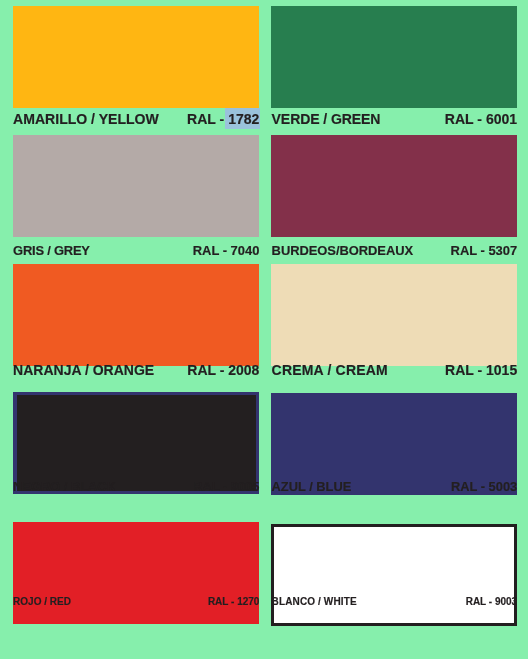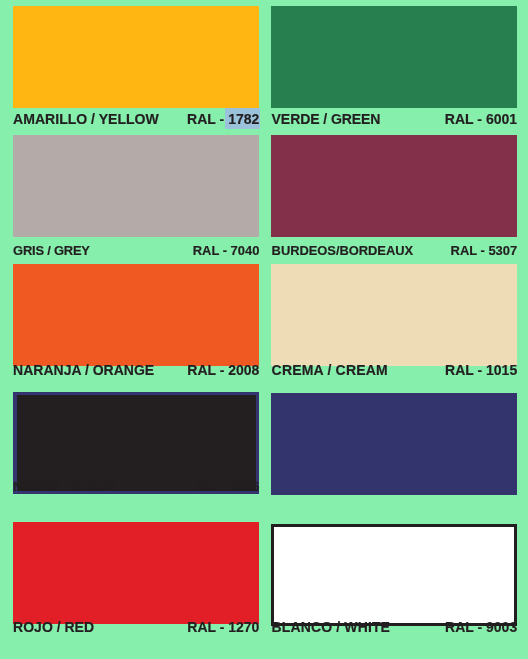--- a/index.html
+++ b/index.html
@@ -23,21 +23,21 @@
 
   
   .caption{position:absolute;white-space:nowrap;color:#231f20;font-weight:bold;
            line-height:1;-webkit-text-stroke:0.17px #231f20;}
   .caption.col-l{left:13.1px;width:246.3px;}
   .caption.col-r{left:271.6px;width:245.6px;}
   .cap1{top:112.1px;font-size:14.05px;height:16.9px;}
   .cap2{top:245.4px;font-size:12.95px;height:15.5px;}
   .cap3{top:363px;font-size:14px;height:15.6px;}
   .cap4{top:481px;font-size:12.85px;height:15.4px;}
-  .cap5{top:620px;font-size:14px;height:15.4px;}
+  .cap5{top:597px;font-size:10px;height:15.4px;}
 
   .cap-name{position:absolute;left:0;top:0;}
   .cap-code{position:absolute;right:0;top:0;white-space:pre;}
 
   .ls-a{letter-spacing:-0.10px;}
   .ls-b{letter-spacing:-0.22px;}
   .ls-c{letter-spacing:-0.05px;}
   .ls-d{letter-spacing:0.19px;}
   .ls-e{letter-spacing:0.13px;}
 
@@ -85,20 +85,24 @@
     <span class="cap-code"><span>RAL - </span><span>1015</span></span>
   </div>
 
   <div class="swatch col-l r4 framed" style="background: rgb(35, 31, 32); border-color: rgb(51, 52, 110);"></div>
   <div class="caption col-l cap4">
     <span class="cap-name">NEGRO / BLACK</span>
     <span class="cap-code"><span>RAL - </span><span>9005</span></span>
   </div>
 
   <div class="swatch col-r r4" style="background: rgb(51, 52, 110);"></div>
+  <div class="caption col-r cap4">
+    <span class="cap-name">AZUL / BLUE</span>
+    <span class="cap-code"><span>RAL - </span><span>5003</span></span>
+  </div>
 
   <div class="swatch col-l r5" style="background: rgb(226, 31, 38);"></div>
   <div class="caption col-l cap5">
     <span class="cap-name">ROJO / RED</span>
     <span class="cap-code"><span>RAL - </span><span>1270</span></span>
   </div>
 
   <div class="swatch col-r r5 outlined" style="background: rgb(255, 255, 255); border-color: rgb(35, 31, 32);"></div>
   <div class="caption col-r cap5">
     <span class="cap-name ls-e">BLANCO / WHITE</span>

